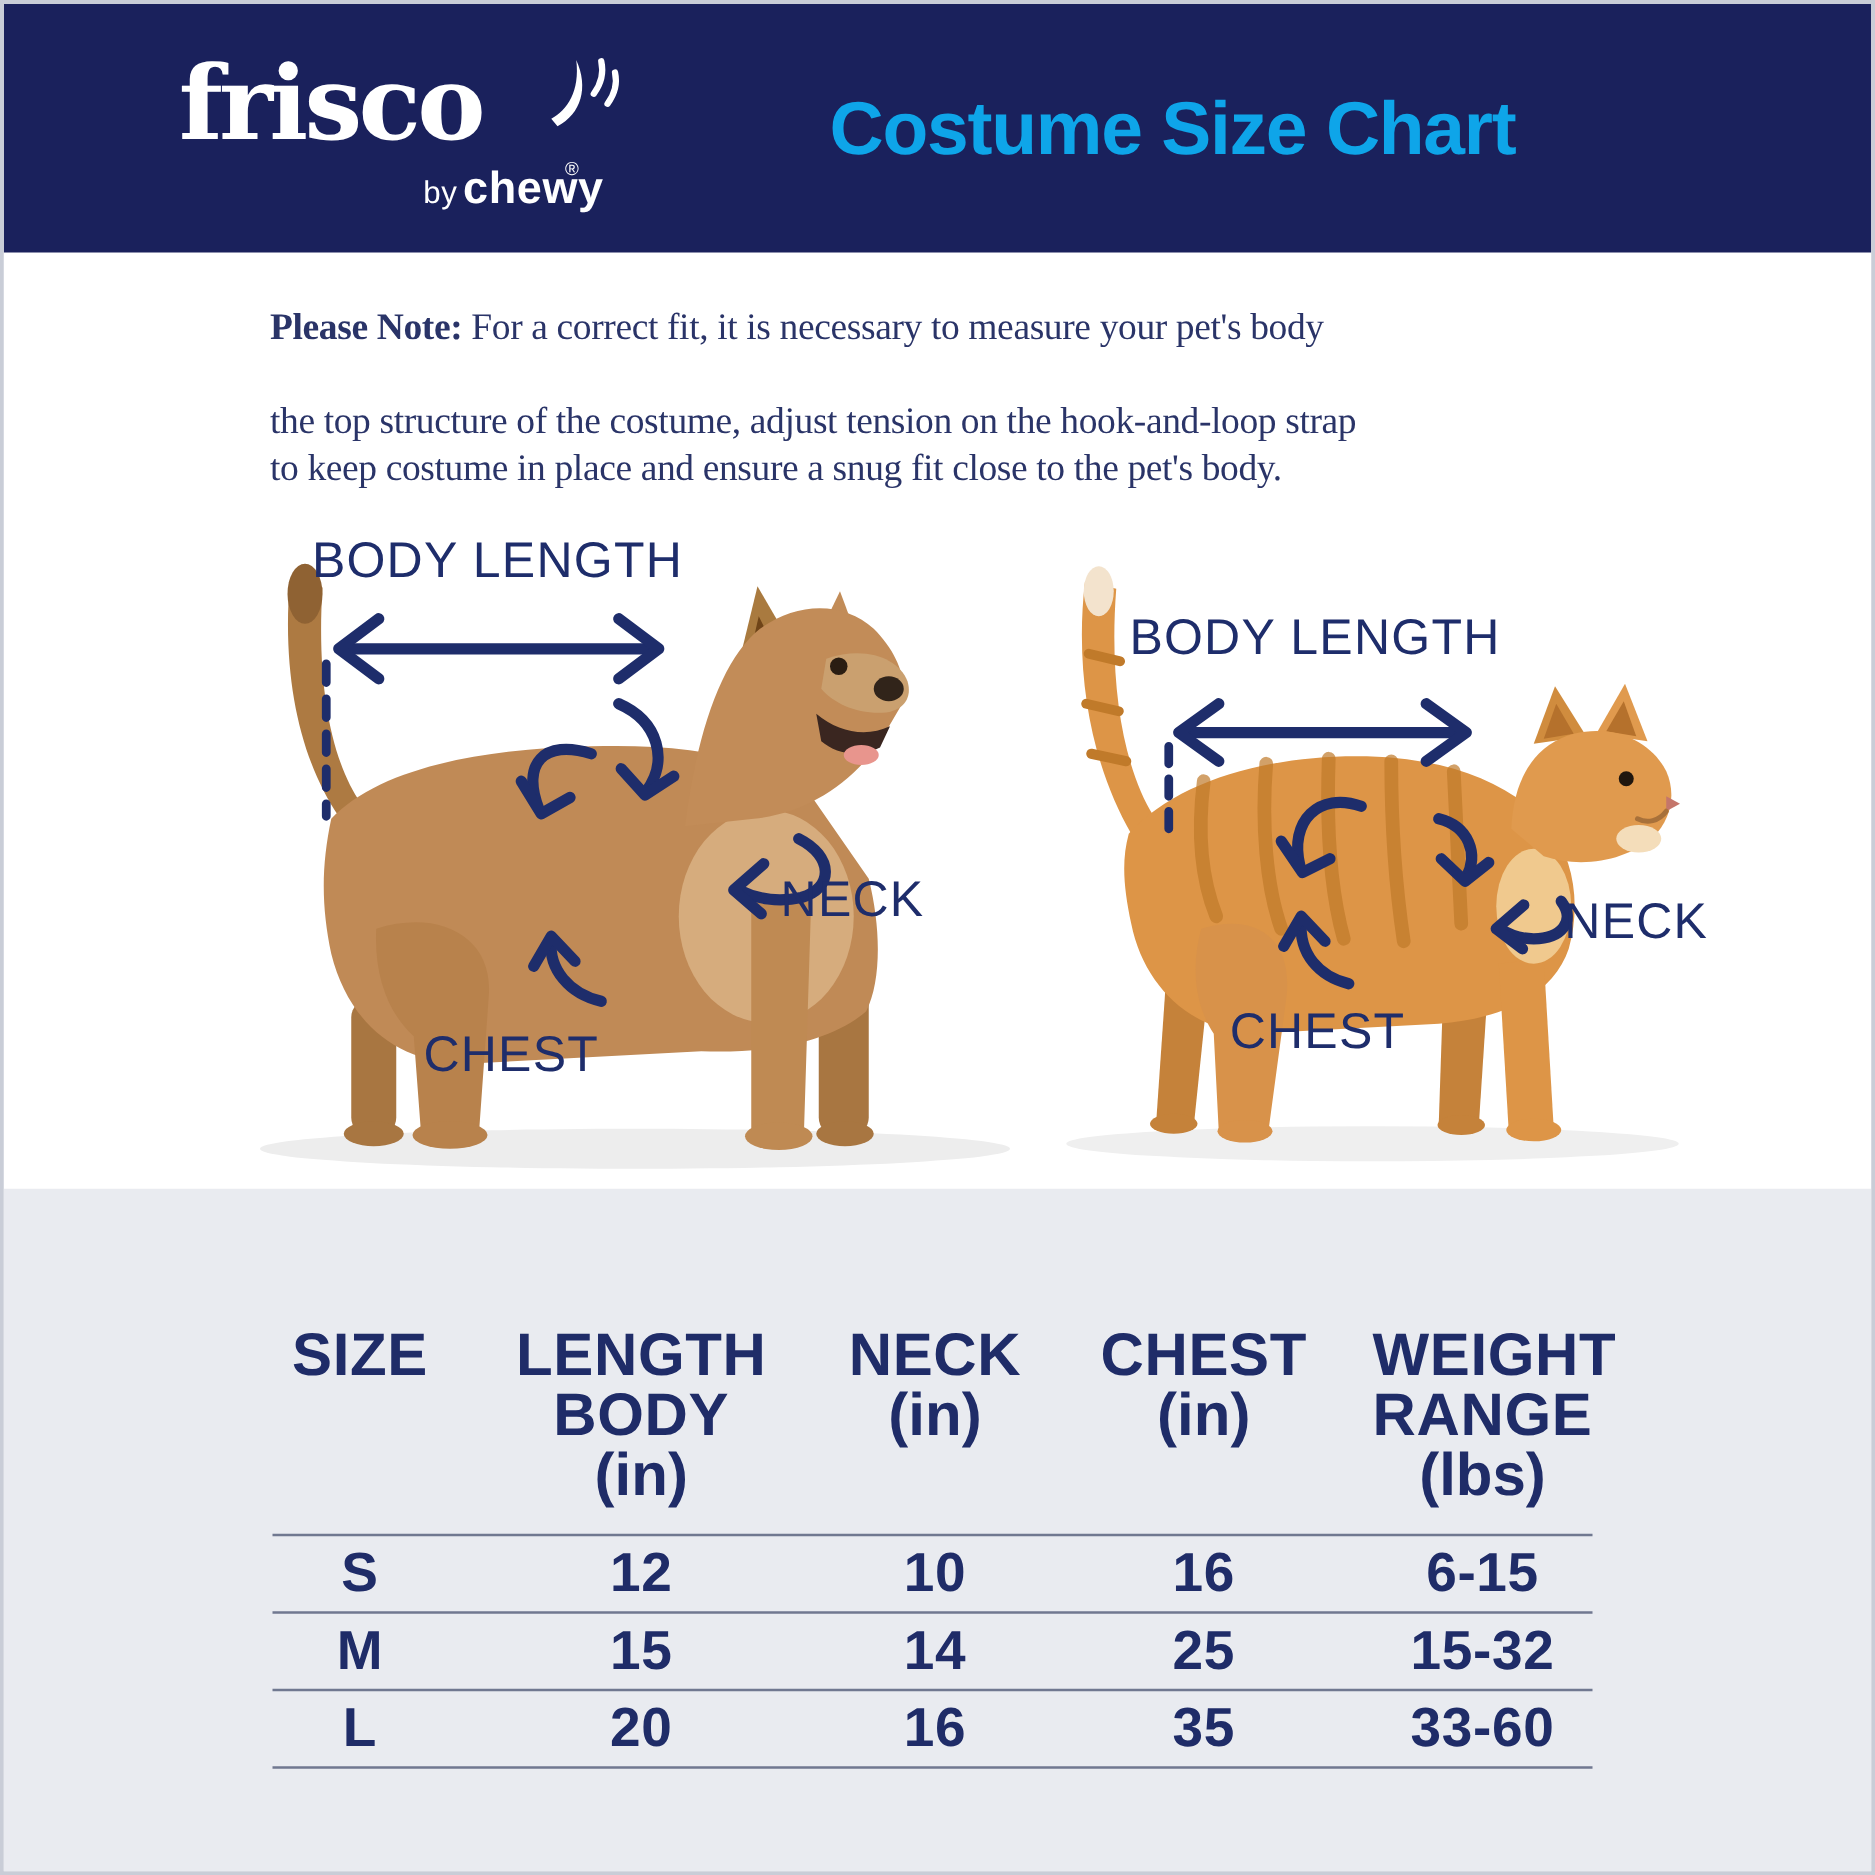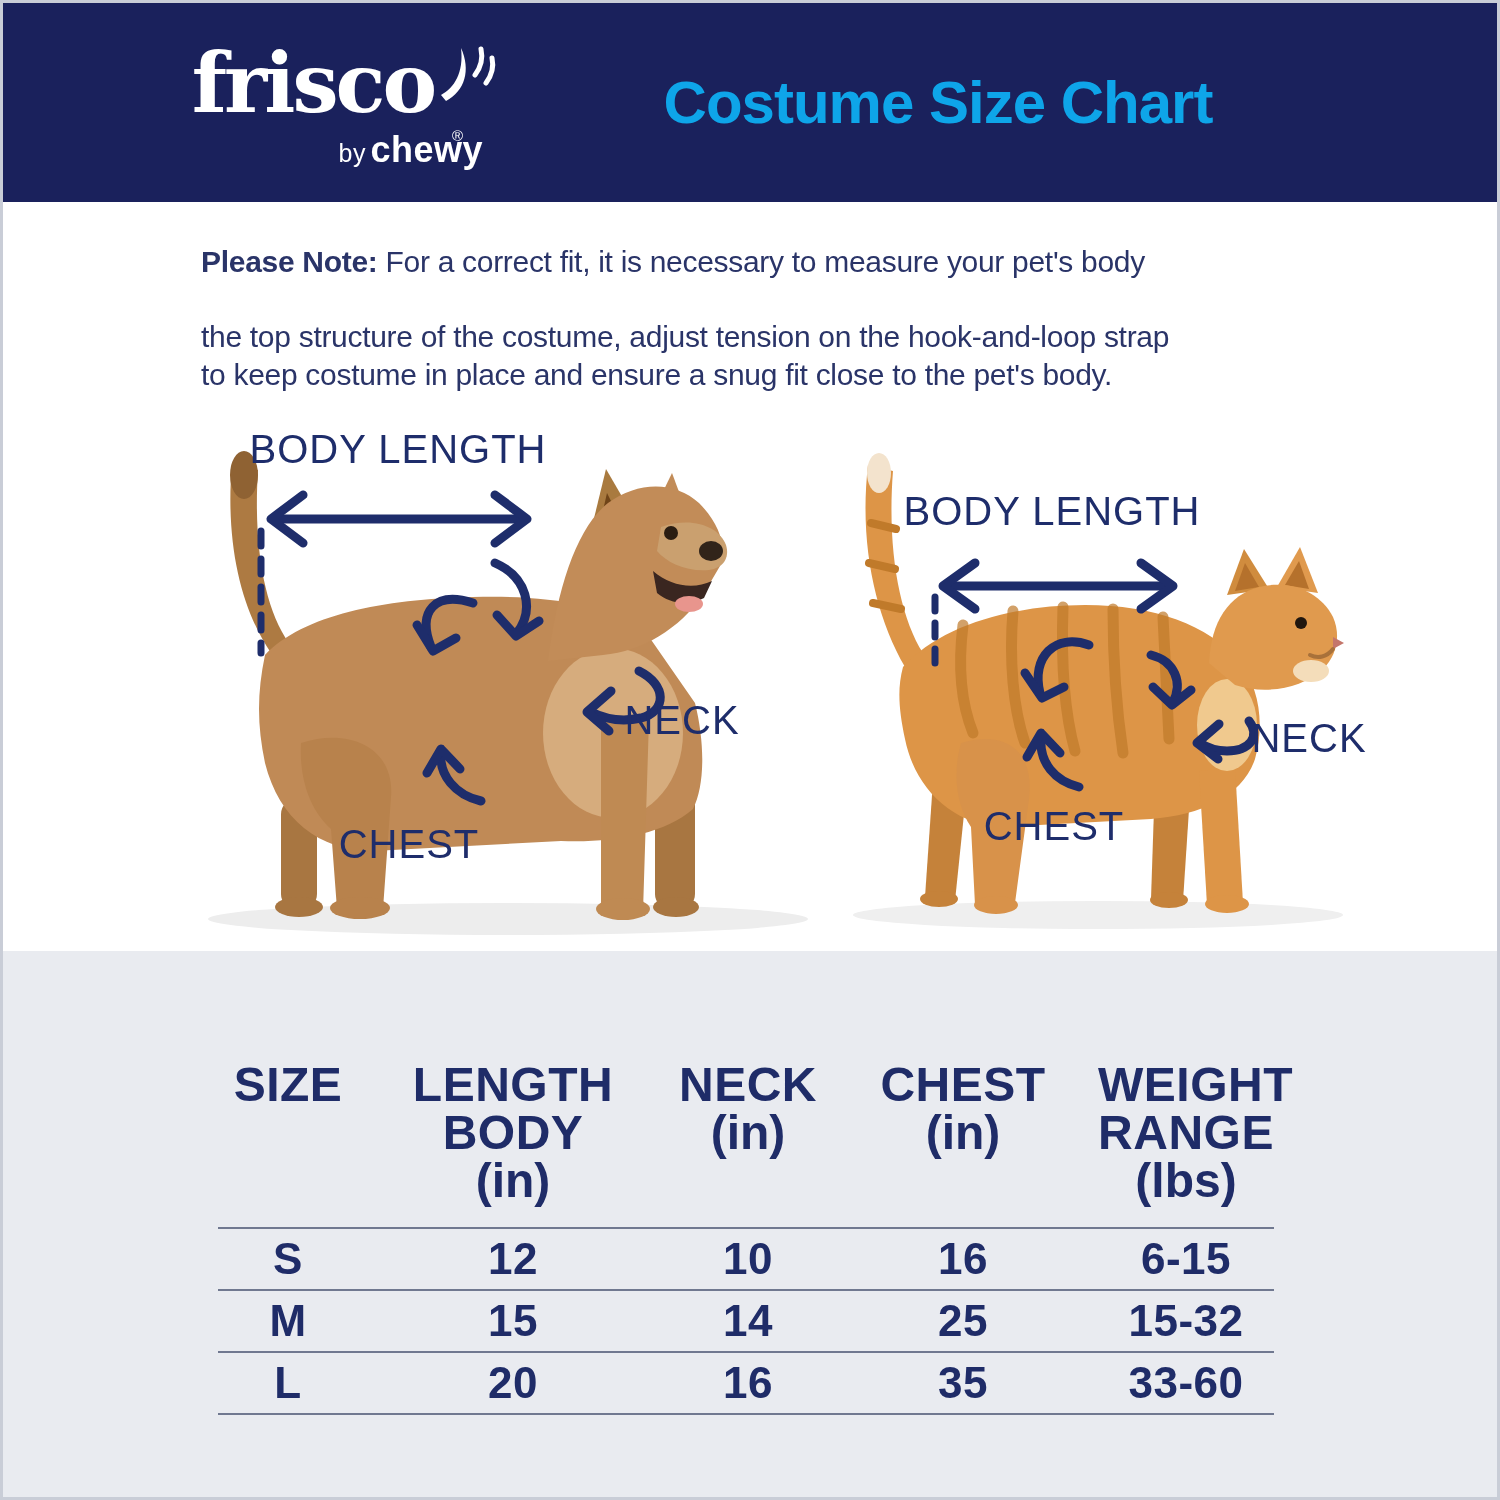--- a/index.html
+++ b/index.html
@@ -4,34 +4,34 @@
 <style>
   html,body { margin:0; padding:0; background:#ffffff; }
   .canvas {
     position:relative; width:1500px; height:1500px;
     background:#ffffff; overflow:hidden; box-sizing:border-box;
     border:3px solid #c9cdd7;
     font-family:"Liberation Sans", sans-serif;
   }
   
   .topbar { position:absolute; left:0; top:0; width:1494px; height:199px; background:#1a215c; }
-  .logo { position:absolute; left:140px; top:28px; width:340px; text-align:center;
+  .logo { position:absolute; left:140px; top:28px; width:340px; text-align:left;
           color:#ffffff; font-family:"DejaVu Serif", serif; font-weight:bold;
           font-size:82px; line-height:104px; letter-spacing:-3px; }
   .logo-reg { position:absolute; left:449px; top:124px; color:#ffffff; font-size:15px;
               font-family:"Liberation Sans", sans-serif; letter-spacing:0; }
   .logo-swoosh { position:absolute; left:436px; top:40px; }
   .byline { position:absolute; left:140px; top:126px; width:340px; text-align:right; color:#ffffff; }
   .byline .by { font-size:25px; font-weight:500; letter-spacing:0.5px; }
   .byline .chewy { font-size:36px; font-weight:800; letter-spacing:0.5px; }
   .title { position:absolute; left:555px; top:48px; width:760px; text-align:center;
            color:#0ea5e9; font-size:60px; font-weight:bold; letter-spacing:-1px; line-height:104px; }
   
-  .note { position:absolute; left:198px; top:240px; width:1105px;
-          color:#2a3468; font-size:30px; line-height:37.5px; letter-spacing:-0.3px; }
+  .note { position:absolute; left:213px; top:240px; width:1105px;
+          color:#2a3468; font-size:30px; line-height:37.5px; letter-spacing:-0.3px;font-family:Liberation Serif, serif; }
   .note .nb { font-weight:bold; }
   
   .diag-label { position:absolute; transform:translate(-50%,-50%);
                 color:#1e2d6b; font-weight:normal; font-size:40px; letter-spacing:1px; white-space:nowrap; }
   
   .art { position:absolute; left:0; top:0; width:1500px; height:1500px; }
   
   .table-band { position:absolute; left:0; top:948px; width:1494px; height:546px; background:#e9ebf0; }
   .size-table { position:absolute; left:215px; top:1058px; width:1056px; color:#1f2c68; }
   .thead, .tr { display:grid; grid-template-columns:140px 310px 160px 270px 176px; }

